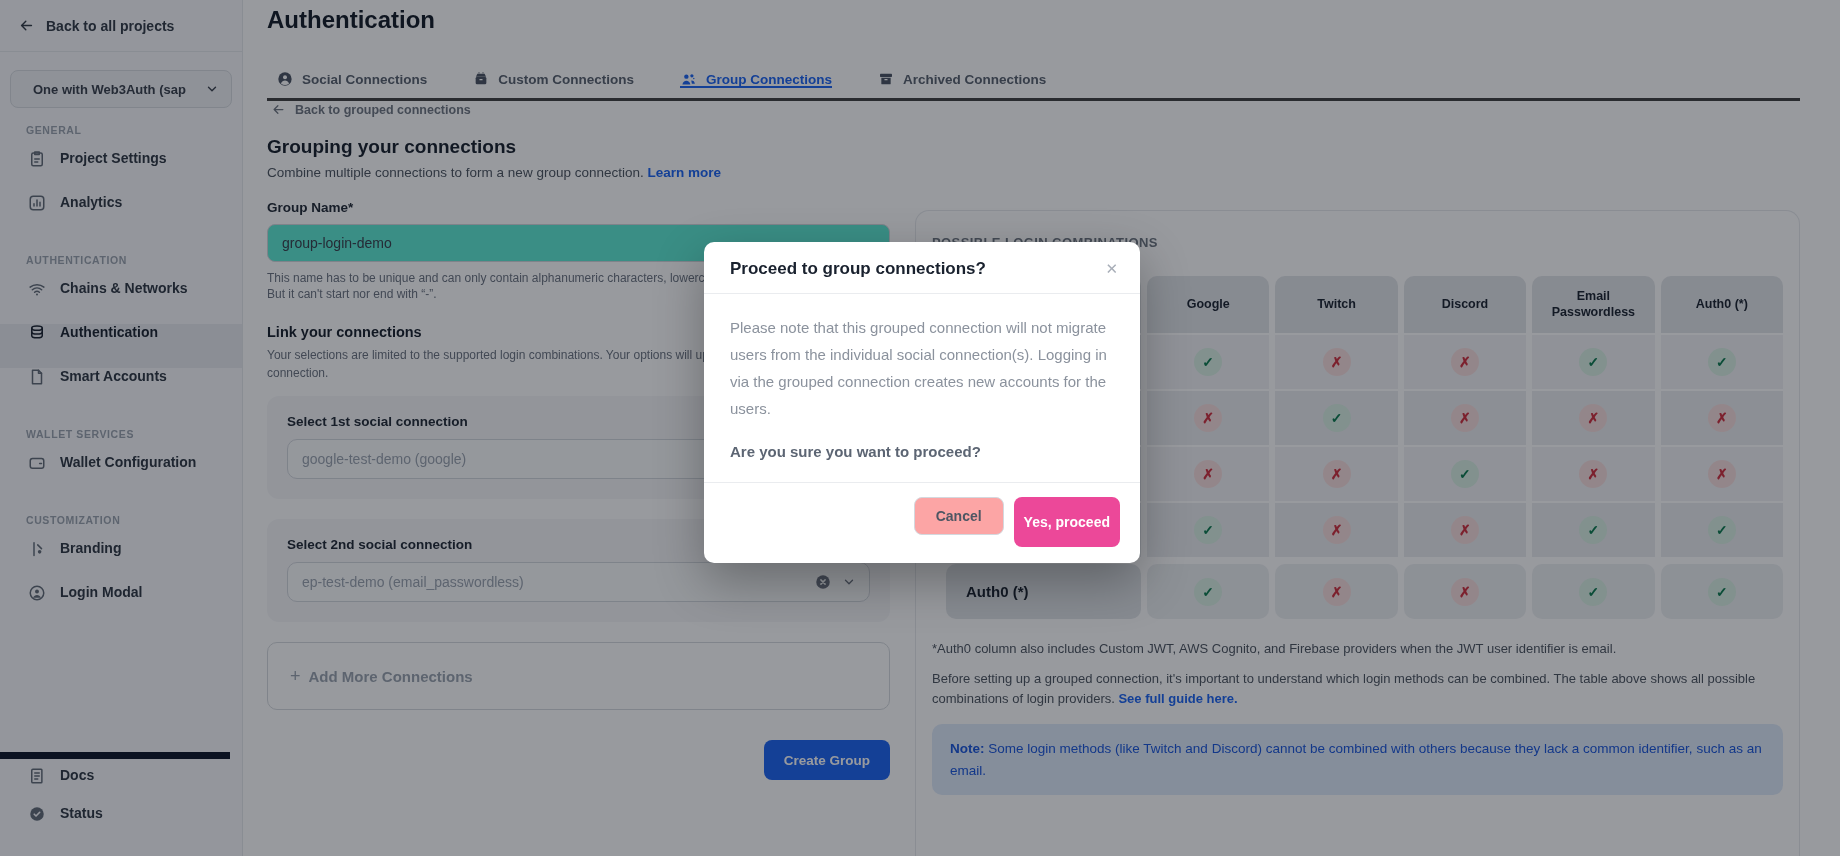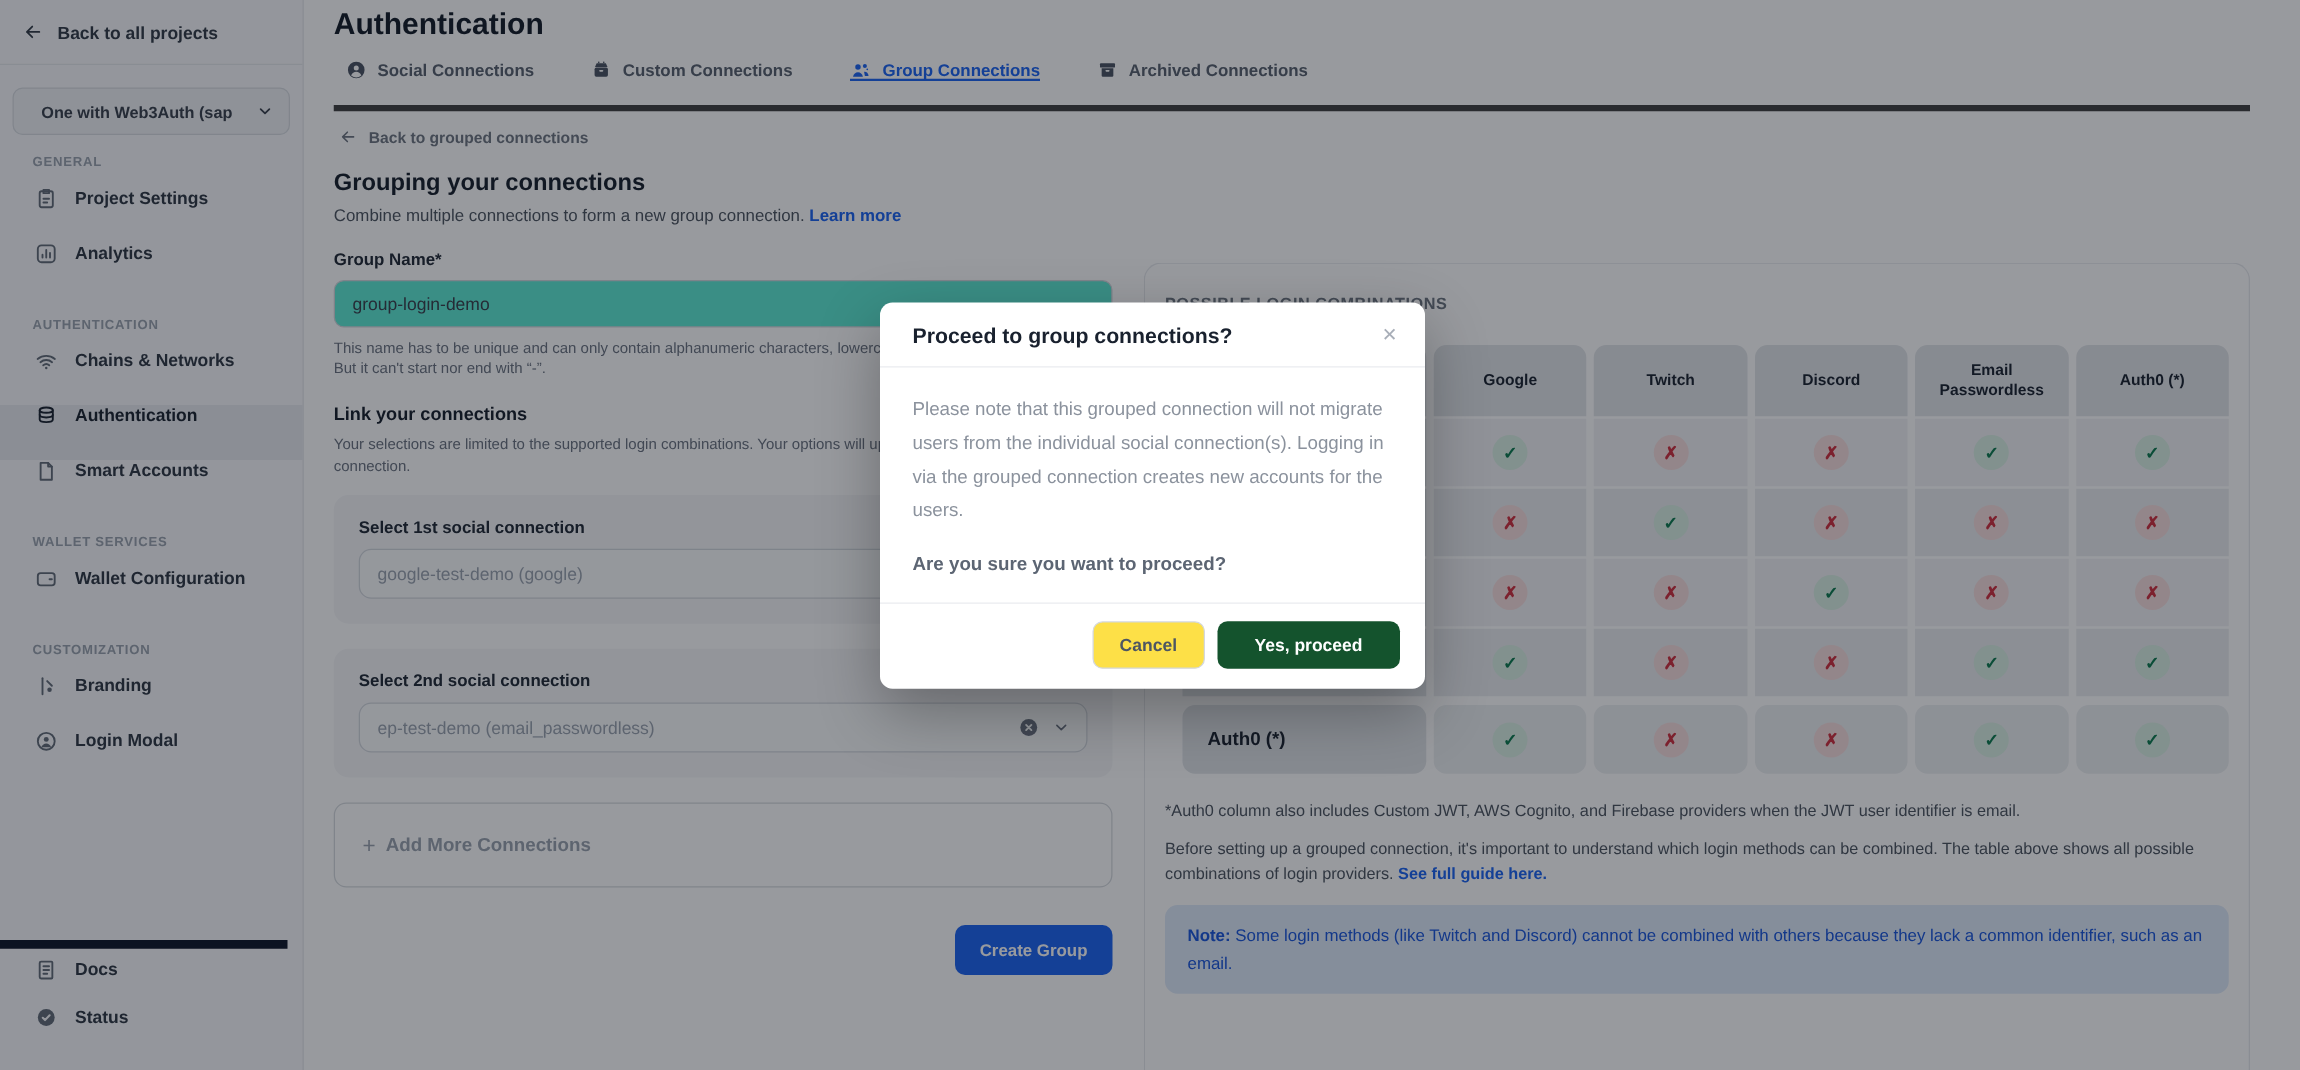--- a/index.html
+++ b/index.html
@@ -18,21 +18,21 @@
   .sb-item { height:44px; display:flex; align-items:flex-start; gap:14px; padding:0 10px 0 28px; font-size:14px; font-weight:600; color:#2f3744; cursor:pointer; }
   .sb-item svg { color:#626b78; }
   .sb-item.active { background:#e8eaef; color:#1b2330; }
   .sb-item.active svg { color:#1b2330; }
   .sb-footer { position:absolute; left:0; right:12px; top:752px; border-top:7px solid #0f172a; padding-top:8px; }
   .sb-footer .sb-item { height:38px; }
 
   
   .main { position:absolute; left:243px; top:0; right:0; bottom:0; }
   .page-title { position:absolute; left:24px; top:6px; font-size:24px; font-weight:800; color:#141c28; }
-  .tabbar { position:absolute; left:24px; right:40px; top:48px; height:41px; border-bottom:5px solid #404040; display:flex; align-items:flex-start; gap:46px; padding-left:10px; }
+  .tabbar { position:absolute; left:24px; right:40px; top:60px; height:41px; border-bottom:3px solid #404040; display:flex; align-items:center; gap:46px; padding-left:10px; }
   .tab { display:flex; align-items:center; gap:9px; font-size:13.5px; font-weight:700; color:#58616e; cursor:pointer; }
   .tab svg { color:#4a5362; }
   .tab.active { color:#1c64f2; box-shadow:inset 0 -2px 0 #1c64f2; }
   .tab.active svg { color:#1c64f2; }
   .back-link { position:absolute; left:28px; top:102px; display:flex; align-items:center; gap:9px; font-size:12.5px; font-weight:600; color:#6e7681; cursor:pointer; }
 
   
   .form { position:absolute; left:24px; top:136px; width:623px; }
   .form-h2 { font-size:19px; font-weight:800; color:#18202c; }
   .form-sub { margin-top:7px; font-size:13.5px; color:#4d5560; }
@@ -80,22 +80,22 @@
   .overlay { position:absolute; inset:0; background:rgba(10,15,24,0.42); z-index:40; }
   .modal { position:absolute; left:704px; top:242px; width:436px; background:#fff; border-radius:10px; box-shadow:0 18px 50px rgba(0,0,0,.30); z-index:50; }
   .modal-head { display:flex; align-items:flex-start; justify-content:space-between; padding:17px 16px 14px 26px; }
   .modal-title { font-size:17px; font-weight:800; color:#19212e; }
   .modal-close { font-size:15px; color:#a8aeb8; cursor:pointer; padding:2px 6px; line-height:1; }
   .modal-divider { height:1px; background:#eaecef; }
   .modal-body { padding:20px 26px 22px; }
   .modal-text { font-size:15px; line-height:1.8; color:#8b929d; }
   .modal-q { margin-top:21px; font-size:15px; font-weight:800; color:#5c6573; }
   .modal-foot { padding:14px 20px 16px; display:flex; justify-content:flex-end; gap:10px; }
-  .btn-outline { height:38px; padding:0 21px; background:#fde047; border:1px solid #d4d8de; border-radius:8px; color:#4d5663; font-size:14px; font-weight:700; font-family:"Liberation Sans", sans-serif; display:flex; align-items:center; cursor:pointer; }
-  .btn-blue { height:38px; padding:0 30px; background:#14532d; border:none; border-radius:8px; color:#fff; font-size:14px; font-weight:700; font-family:"Liberation Sans", sans-serif; display:flex; align-items:center; cursor:pointer; }
+  .btn-outline { height:38px; padding:0 21px; background:#fca5a5; border:1px solid #d4d8de; border-radius:8px; color:#4d5663; font-size:14px; font-weight:700; font-family:"Liberation Sans", sans-serif; display:flex; align-items:center; cursor:pointer; }
+  .btn-blue { height:50px; padding:0 10px; background:#ec4899; border:none; border-radius:8px; color:#fff; font-size:14px; font-weight:700; font-family:"Liberation Sans", sans-serif; display:flex; align-items:center; cursor:pointer; }
 </style>
 </head>
 <body>
 
 <div class="app">
 
   <aside class="sidebar">
     <div class="sb-back">
       <svg width="17" height="17" viewBox="0 0 24 24" fill="none" stroke="currentColor" stroke-width="2" stroke-linecap="round" stroke-linejoin="round">
           <path d="M19 12H5M11 18l-6-6 6-6"></path>

